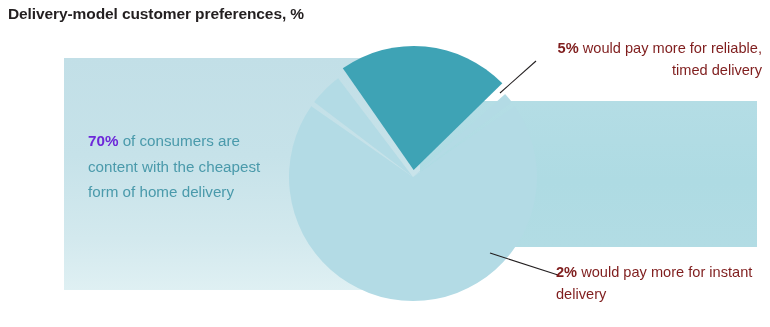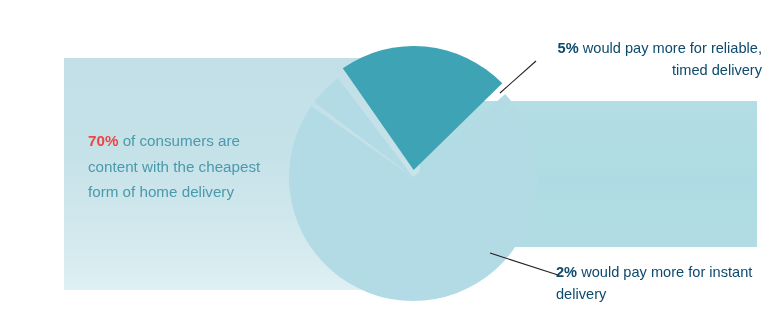--- a/index.html
+++ b/index.html
@@ -56,37 +56,37 @@
     left: 0;
     top: 0;
     width: 770px;
     height: 327px;
     overflow: visible;
   }
 
   
   .callout {
     position: absolute;
-    color: #0c4a6e;
+    color: #7f1d1d;
     font-size: 14.6px;
     line-height: 20px;
     white-space: pre-line;
   }
   .callout b { font-weight: bold; }
 
   #label-cheapest {
     left: 88px;
     top: 128px;
     width: 205px;
     color: #4a9aab;
     font-size: 15.2px;
     line-height: 25.5px;
     text-align: left;
   }
-  #label-cheapest b { color: #ef4444; font-weight: bold; text-align: center; }
+  #label-cheapest b { color: #6d28d9; font-weight: bold; text-align: center; }
 
   #label-sameday {
     left: 528px;
     top: 142px;
     width: 222px;
     text-align: right;
     line-height: 23px;
     font-size: 14.8px;
   }
 
@@ -104,20 +104,21 @@
     width: 206px;
     text-align: left;
     line-height: 21.5px;
   }
 </style>
 </head>
 <body>
 
 <div id="page">
 
+  <div id="chart-title">Delivery-model customer preferences, %</div>
 
   <div class="band" id="band-left"></div>
   <div class="band" id="band-right"></div>
 
   <svg id="pie-svg" viewBox="0 0 770 327">
 
     <path fill="#b3dbe5" d="M 413.00 177.00 L 514.76 106.14 A 124 124 0 1 1 311.24 106.14 Z"></path>
 
     <path fill="#b3dbe5" d="M 413.00 177.00 L 314.16 102.12 A 124 124 0 0 1 338.12 78.16 Z"></path>
 

